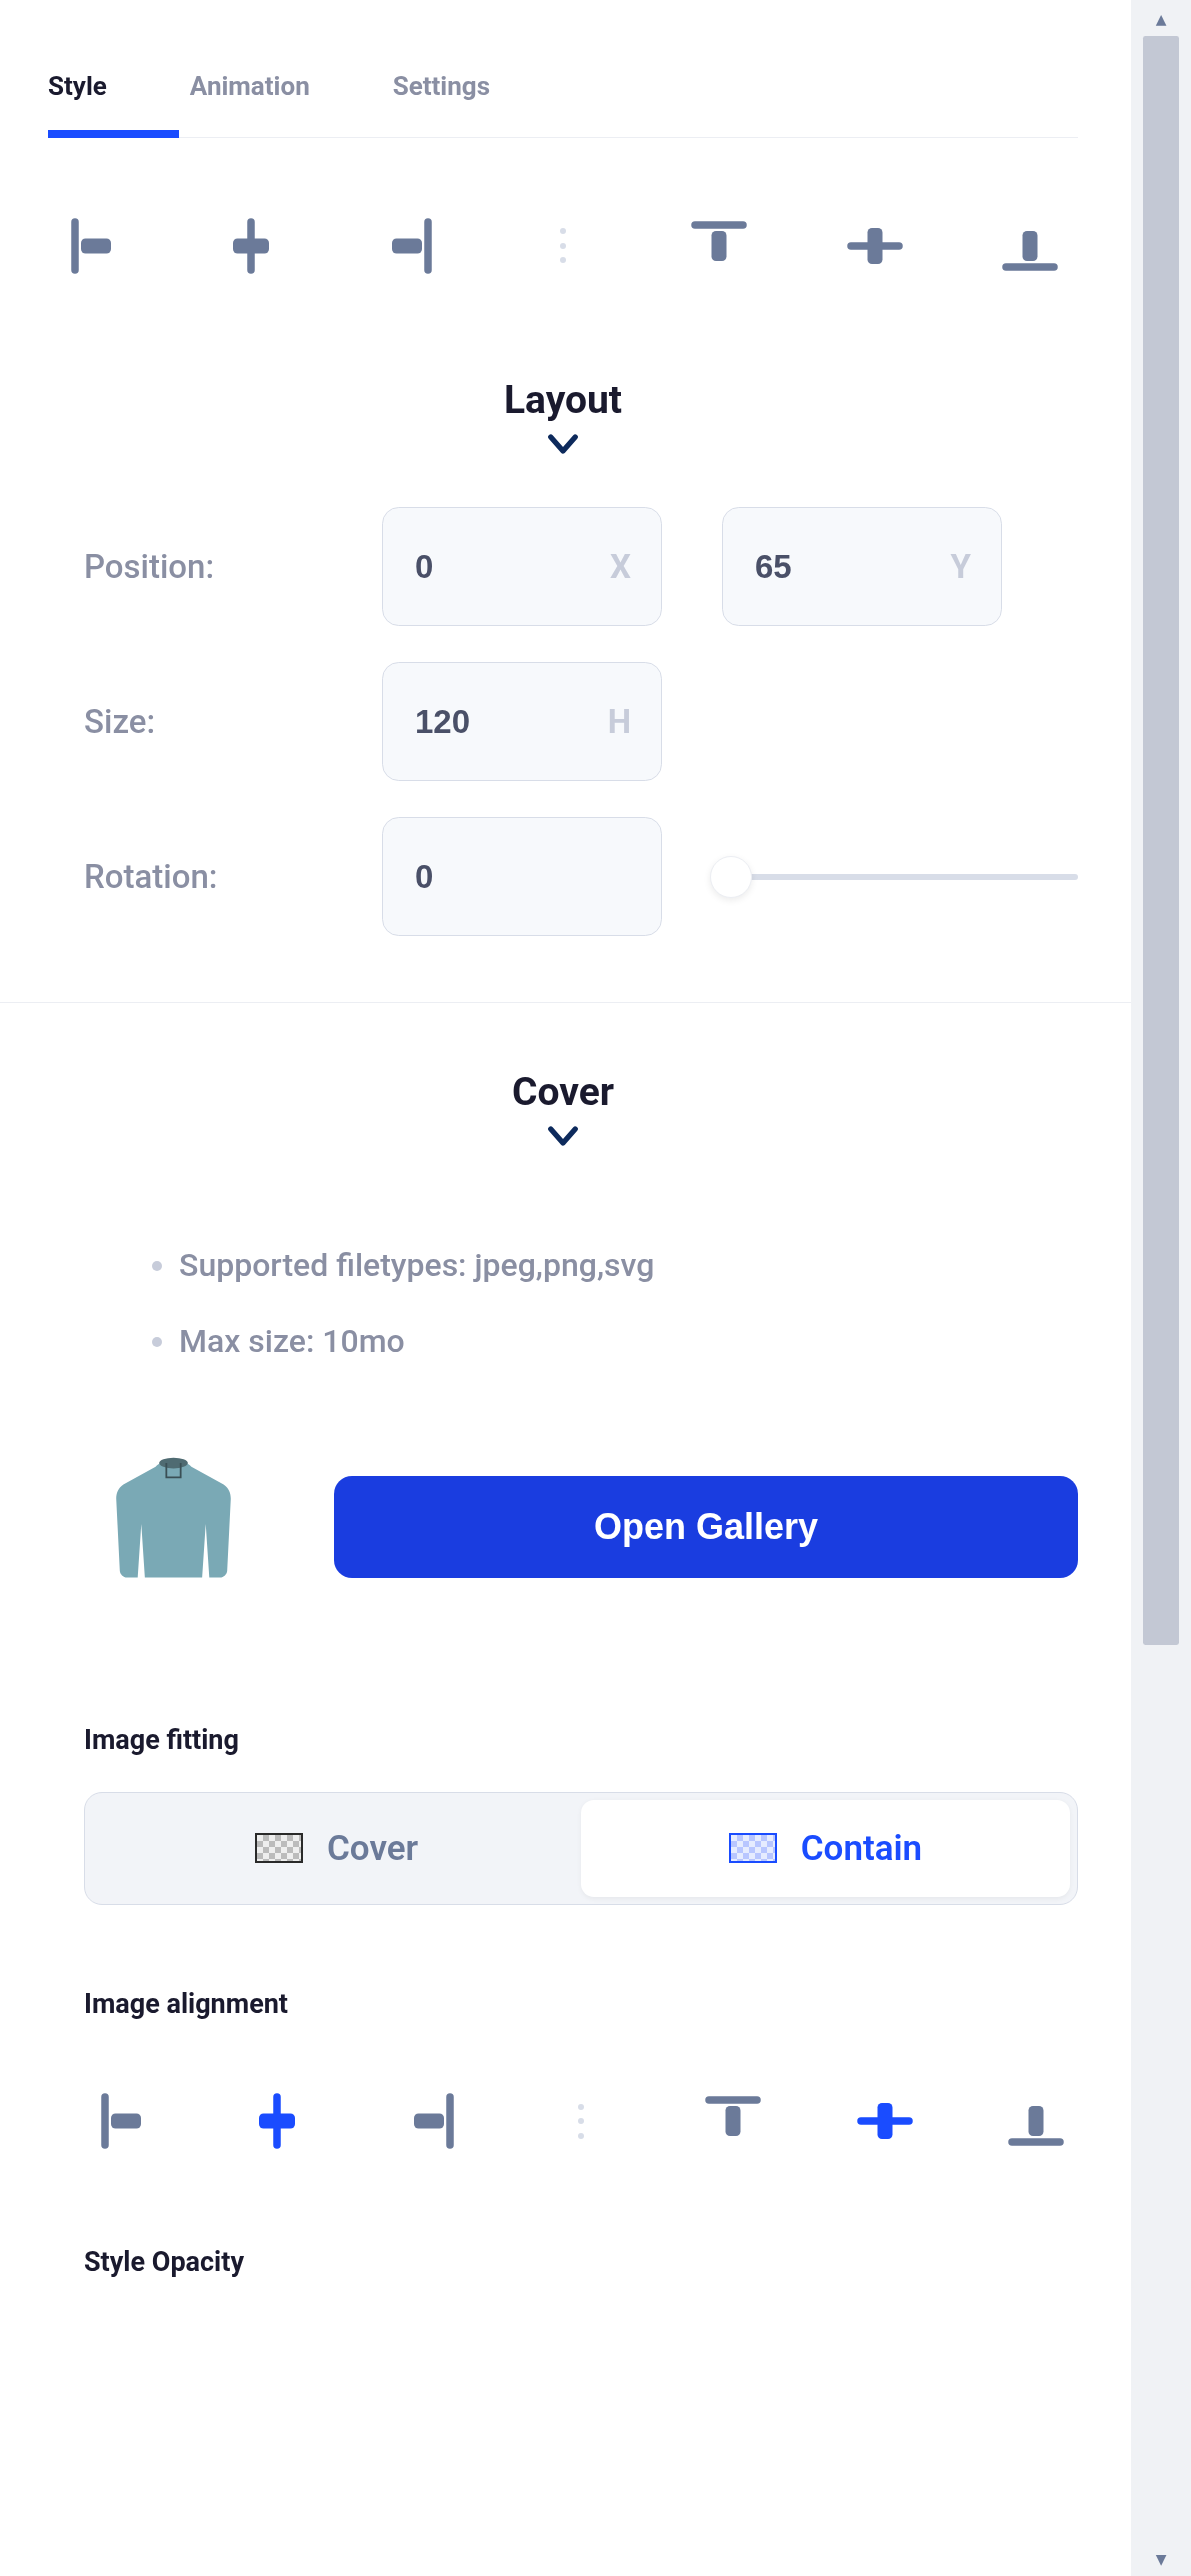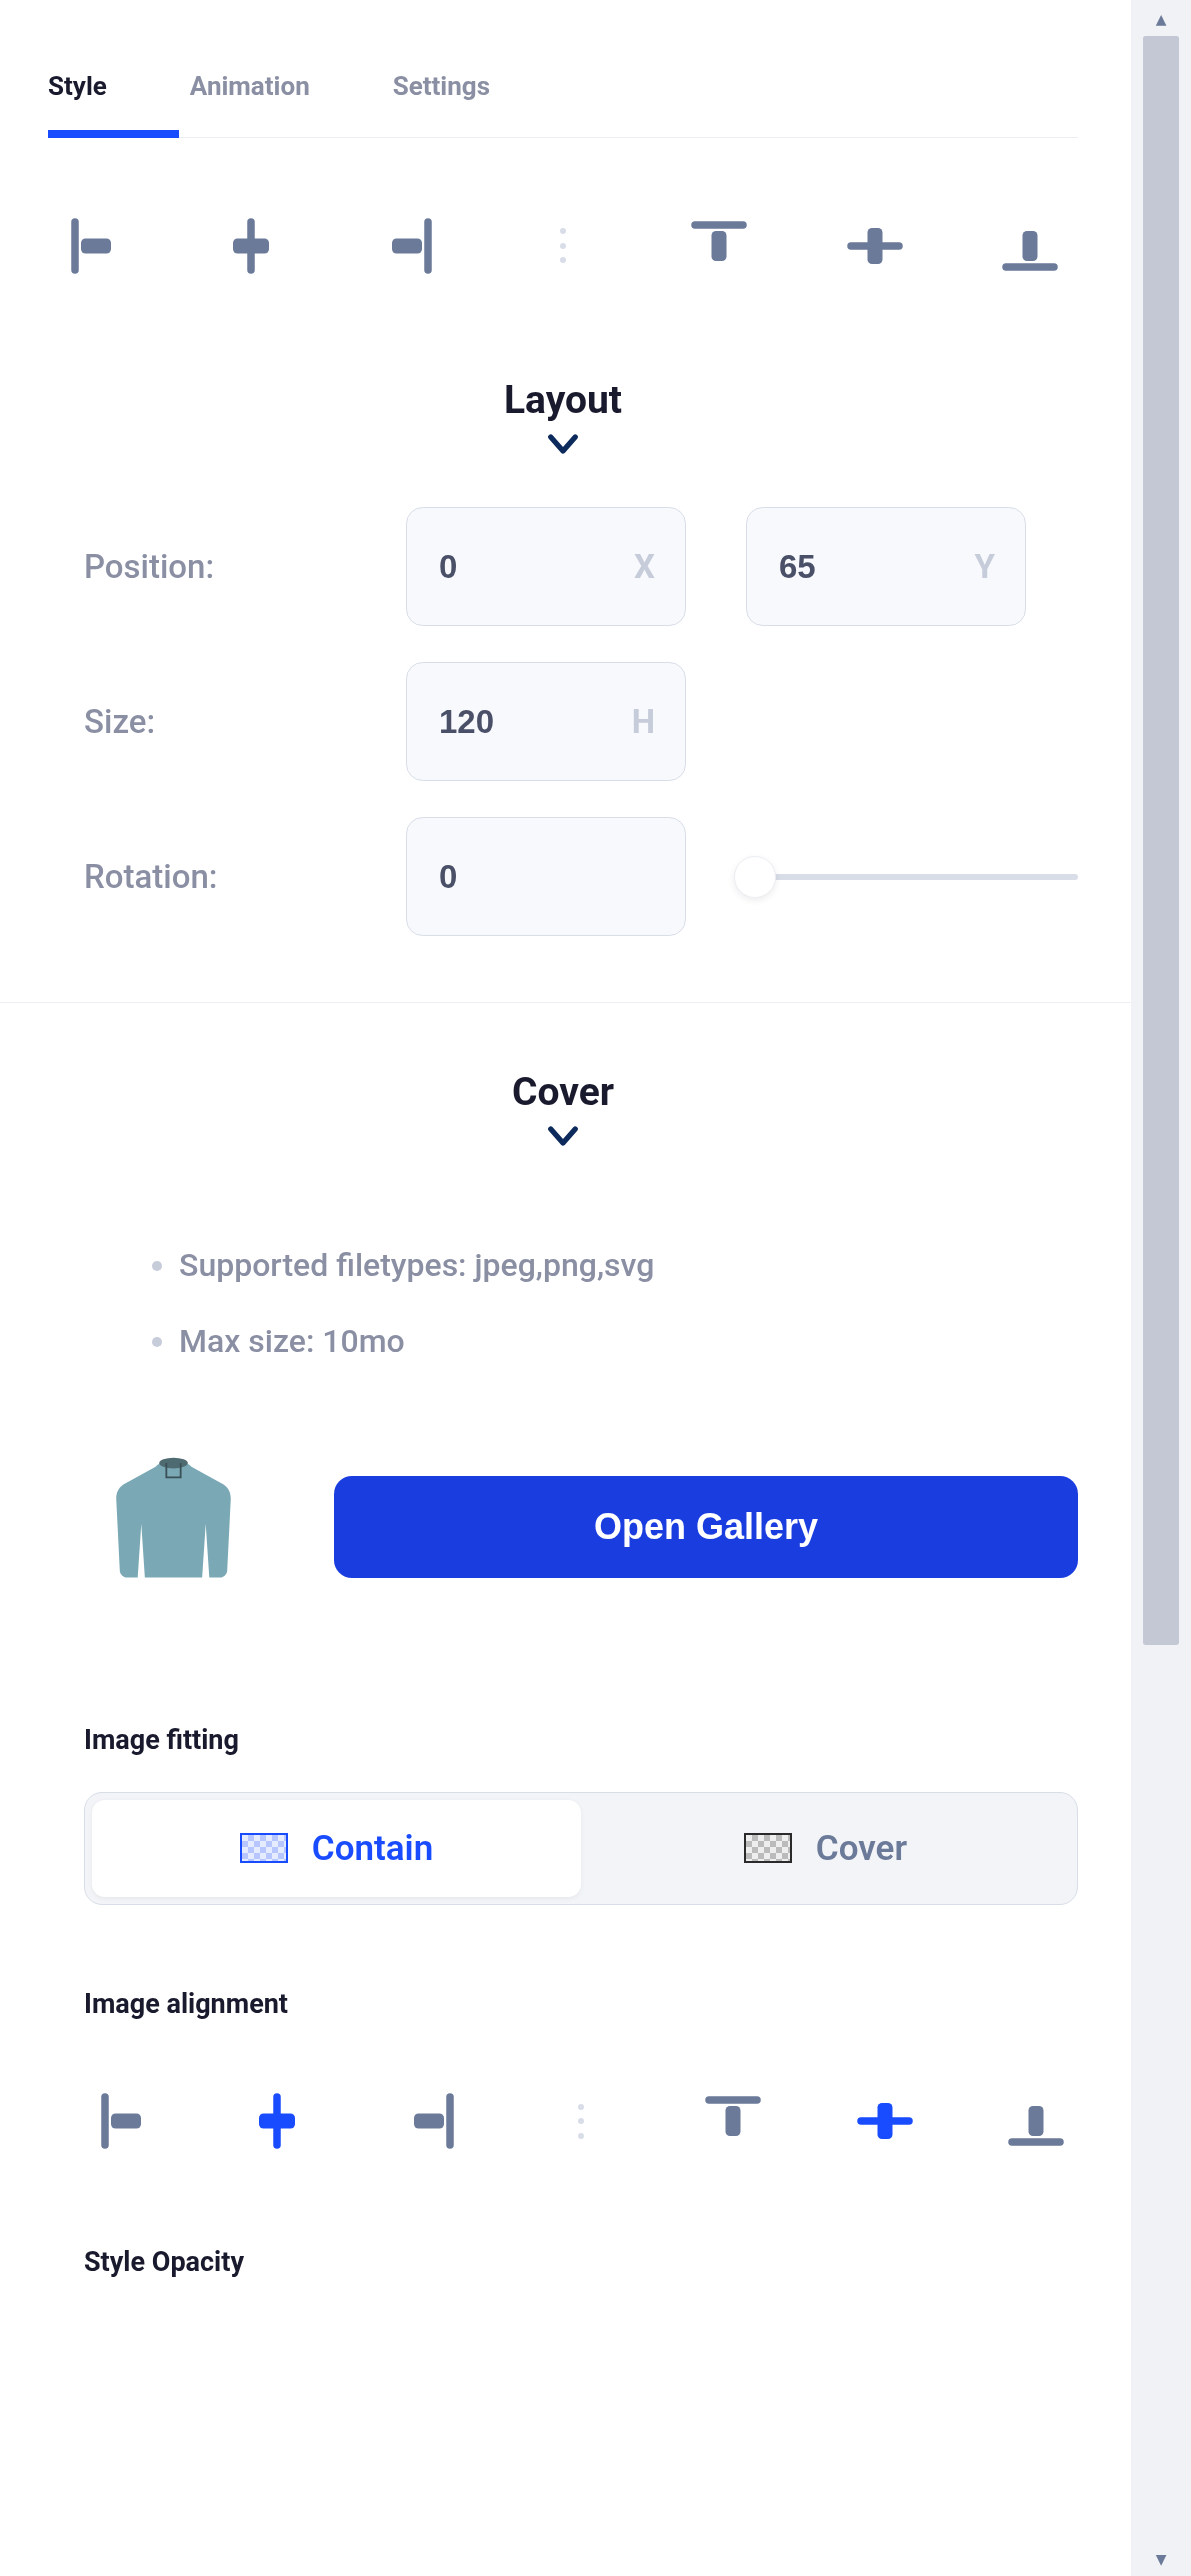--- a/index.html
+++ b/index.html
@@ -141,21 +141,20 @@
     width: 42px; height: 42px;
     display:flex; align-items:center; justify-content:center;
     color: #0d2a5c;
   }
 
   
   .prop-row {
     display: flex;
     align-items: center;
     padding: 18px 0;
-    gap: 24px;
   }
   .prop-label {
     width: 334px;
     font-size: 33px;
     color: var(--text-mid);
     font-weight: 500;
     padding-left: 36px;
   }
   .prop-fields {
     flex: 1;
@@ -439,27 +438,27 @@
         <ellipse cx="50" cy="14" rx="8" ry="3" fill="#4f6b72"></ellipse>
         <path d="M46 14 l0 8 l8 0 l0 -8" fill="none" stroke="#3a4f55" stroke-width="1"></path>
       </svg>
     </div>
     <button class="gallery-btn">Open Gallery</button>
   </div>
 
   <div class="sub-label">Image fitting</div>
 
   <div class="segment">
+    <div class="seg-btn">
+      <span class="seg-icon cover"></span>
+      <span>Cover</span>
+    </div>
     <div class="seg-btn active">
       <span class="seg-icon contain"></span>
       <span>Contain</span>
-    </div>
-    <div class="seg-btn">
-      <span class="seg-icon cover"></span>
-      <span>Cover</span>
     </div>
   </div>
 
   <div class="sub-label">Image alignment</div>
 
   <div class="align-row-img">
     <div class="align-btn">
       <svg width="60" height="60" viewBox="0 0 40 40">
           <line x1="6" y1="4" x2="6" y2="36" stroke="#6b7a99" stroke-width="5" stroke-linecap="round"></line>
           <rect x="10" y="15" width="20" height="10" rx="3" fill="#6b7a99"></rect>

